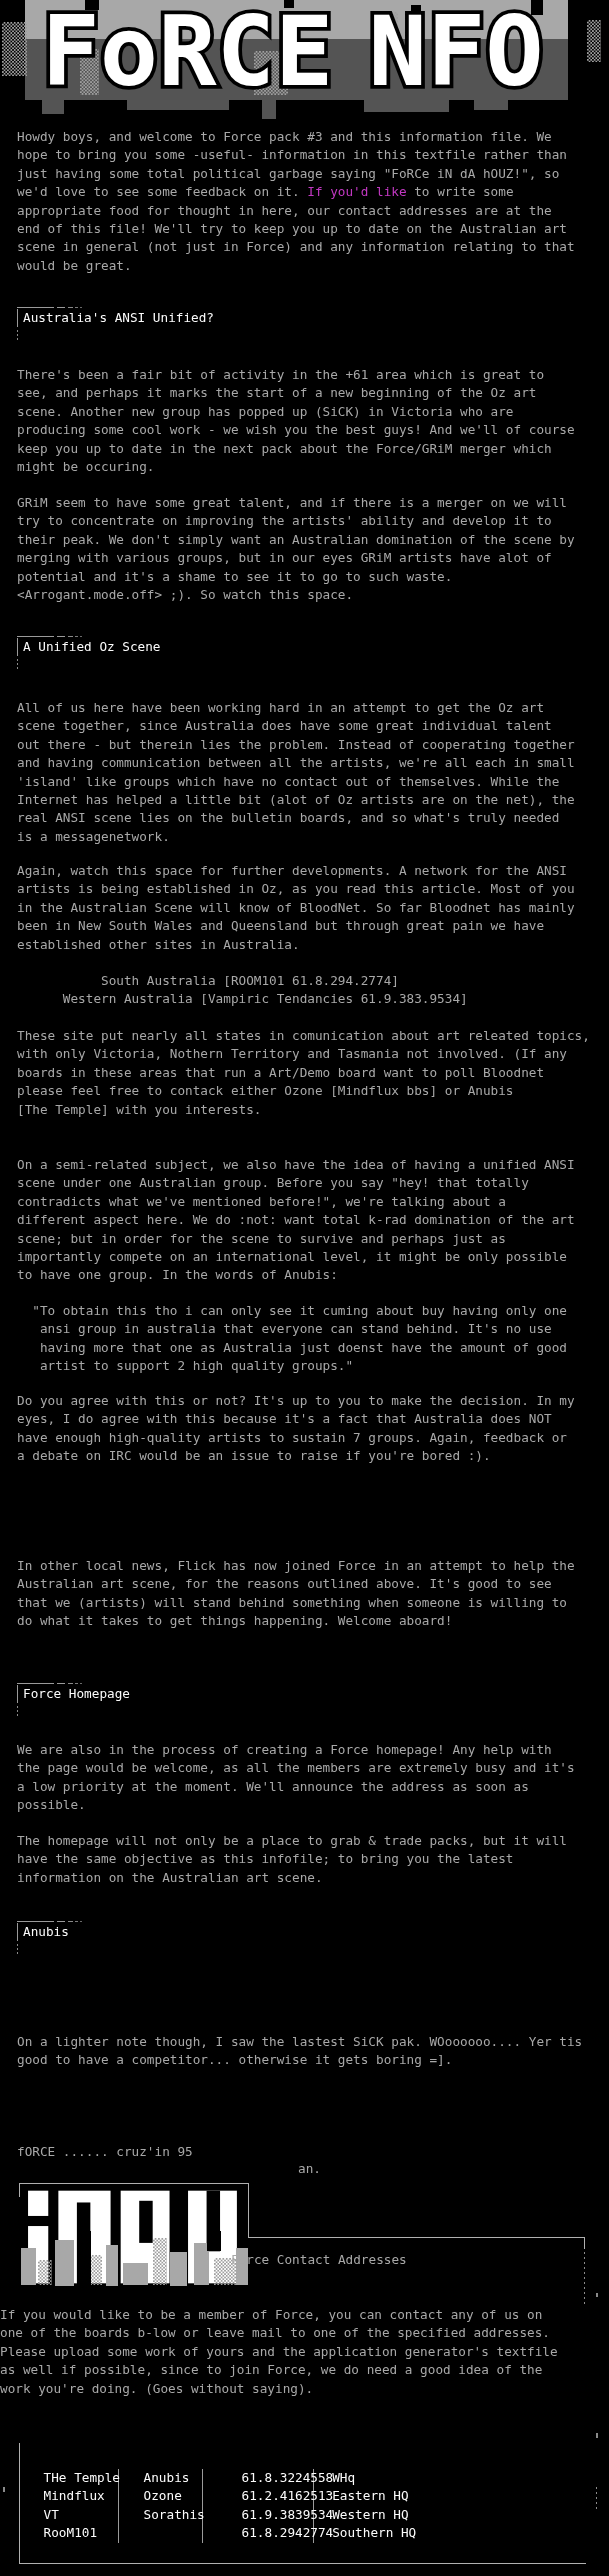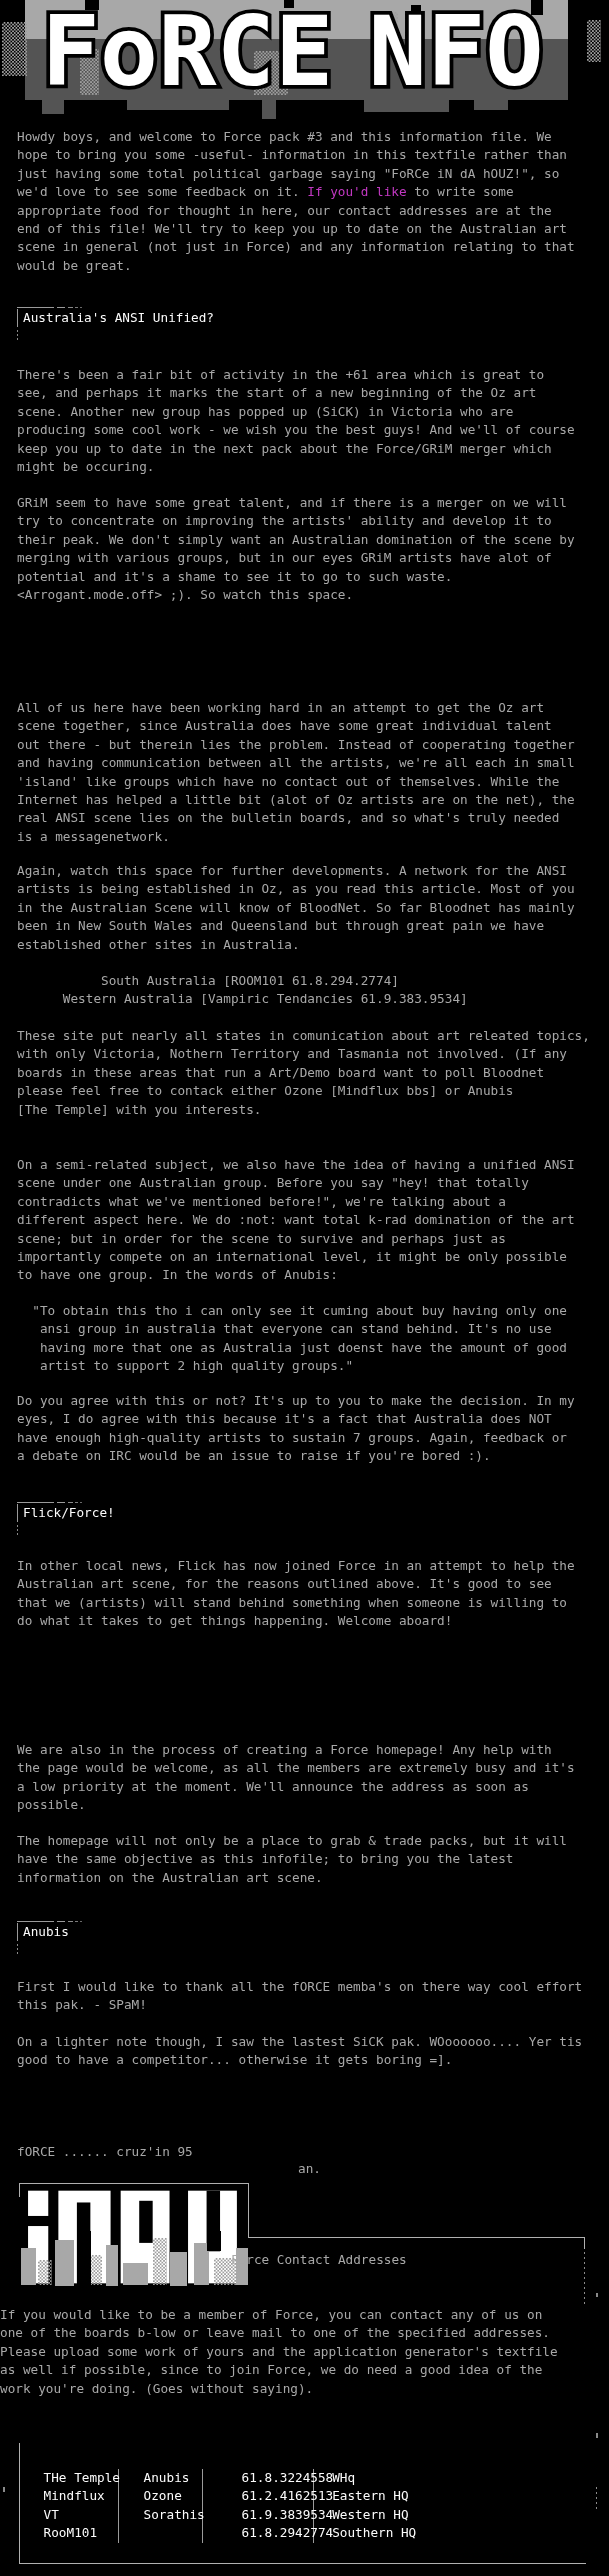--- a/index.html
+++ b/index.html
@@ -90,20 +90,25 @@
 producing some cool work - we wish you the best guys! And we'll of course
 keep you up to date in the next pack about the Force/GRiM merger which
 might be occuring.</div>
   <div class="para" style="left:17px;top:494px;">GRiM seem to have some great talent, and if there is a merger on we will
 try to concentrate on improving the artists' ability and develop it to
 their peak. We don't simply want an Australian domination of the scene by
 merging with various groups, but in our eyes GRiM artists have alot of
 potential and it's a shame to see it to go to such waste.
 &lt;Arrogant.mode.off&gt; ;). So watch this space.</div>
 
+  <div class="sec" style="top:636px;">
+    <div class="topline"></div>
+    <div class="htext">A Unified Oz Scene</div>
+    <div class="dots"></div>
+  </div>
   <div class="para" style="left:17px;top:699px;">All of us here have been working hard in an attempt to get the Oz art
 scene together, since Australia does have some great individual talent
 out there - but therein lies the problem. Instead of cooperating together
 and having communication between all the artists, we're all each in small
 'island' like groups which have no contact out of themselves. While the
 Internet has helped a little bit (alot of Oz artists are on the net), the
 real ANSI scene lies on the bulletin boards, and so what's truly needed
 is a messagenetwork.</div>
   <div class="para" style="left:17px;top:862px;">Again, watch this space for further developments. A network for the ANSI
 artists is being established in Oz, as you read this article. Most of you
@@ -126,45 +131,43 @@
 to have one group. In the words of Anubis:</div>
   <div class="para" style="left:17px;top:1302px;">  "To obtain this tho i can only see it cuming about buy having only one
    ansi group in australia that everyone can stand behind. It's no use
    having more that one as Australia just doenst have the amount of good
    artist to support 2 high quality groups."</div>
   <div class="para" style="left:17px;top:1392px;">Do you agree with this or not? It's up to you to make the decision. In my
 eyes, I do agree with this because it's a fact that Australia does NOT
 have enough high-quality artists to sustain 7 groups. Again, feedback or
 a debate on IRC would be an issue to raise if you're bored :).</div>
 
-  <div class="sec" style="top:1502px;">
-    <div class="topline"></div>
-    <div class="htext">Flick/Force!</div>
-    <div class="dots"></div>
-  </div>
   <div class="para" style="left:17px;top:1557px;">In other local news, Flick has now joined Force in an attempt to help the
 Australian art scene, for the reasons outlined above. It's good to see
 that we (artists) will stand behind something when someone is willing to
 do what it takes to get things happening. Welcome aboard!</div>
 
+  <div class="sec" style="top:1683px;">
+    <div class="topline"></div>
+    <div class="htext">Force Homepage</div>
+    <div class="dots"></div>
+  </div>
   <div class="para" style="left:17px;top:1741px;">We are also in the process of creating a Force homepage! Any help with
 the page would be welcome, as all the members are extremely busy and it's
 a low priority at the moment. We'll announce the address as soon as
 possible.</div>
   <div class="para" style="left:17px;top:1832px;">The homepage will not only be a place to grab &amp; trade packs, but it will
 have the same objective as this infofile; to bring you the latest
 information on the Australian art scene.</div>
 
   <div class="sec" style="top:1921px;">
     <div class="topline"></div>
     <div class="htext">Anubis</div>
     <div class="dots"></div>
   </div>
-  <div class="para" style="left:17px;top:1978px;">First I would like to thank all the fORCE memba's on there way cool effort
-this pak. - SPaM!</div>
   <div class="para" style="left:17px;top:2033px;">On a lighter note though, I saw the lastest SiCK pak. WOoooooo.... Yer tis
 good to have a competitor... otherwise it gets boring =].</div>
   <div class="para" style="left:17px;top:2143px;">fORCE ...... cruz'in 95</div>
   <div class="para" style="left:298px;top:2160px;">an.</div>
 
   <div class="hline" style="left:18.6px;top:2183px;width:230px;"></div>
   <div class="vline" style="left:248px;top:2183px;height:54px;"></div>
   <div class="hline" style="left:248px;top:2237px;width:336px;"></div>
   <div class="vline" style="left:18.6px;top:2183px;height:14.4px;"></div>
   <div class="vdots" style="left:18.6px;top:2223px;height:34px;"></div>

